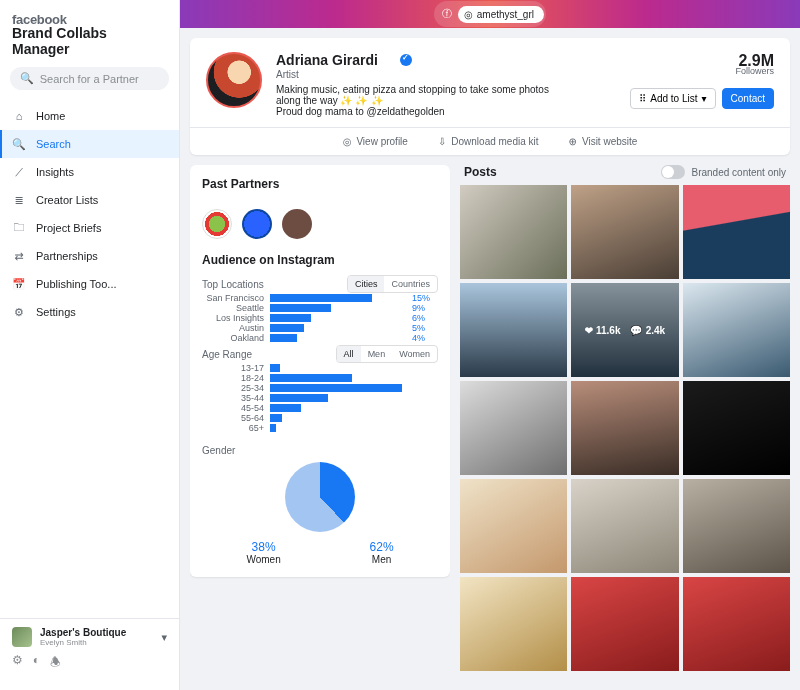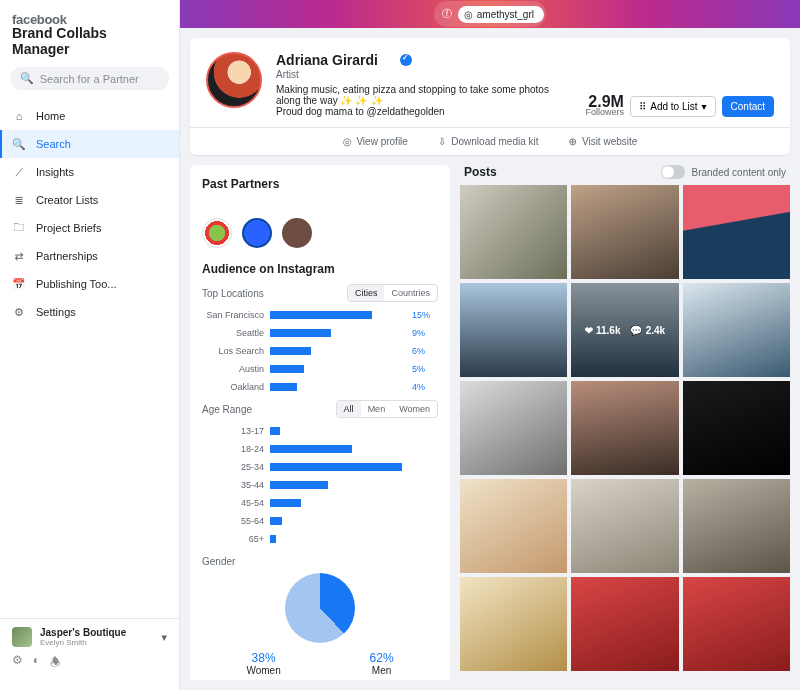--- a/index.html
+++ b/index.html
@@ -34,45 +34,45 @@
   .profile{background:#fff;margin:10px;border-radius:6px;box-shadow:0 1px 2px rgba(0,0,0,.08)}
   .profile-head{display:flex;padding:14px 16px 10px;gap:14px}
   .avatar{width:56px;height:56px;border-radius:50%;background:radial-gradient(circle at 60% 35%,#f7d6b0 0 25%,#c8482f 26% 55%,#1c1e21 56% 100%);border:2px solid #e95950}
   .profile-info{flex:1;min-width:0}
   .pname{display:flex;align-items:center;gap:22px;font-size:14px;font-weight:700}
   .verify{width:12px;height:12px;background:#1877f2;border-radius:50%;position:relative}
   .verify:after{content:"✓";color:#fff;font-size:8px;position:absolute;left:2px;top:-1px}
   .prole{font-size:10px;color:#606770;margin-top:1px}
   .pbio{font-size:10px;color:#1c1e21;margin-top:4px;max-width:300px}
   .pbio2{font-size:10px;color:#1c1e21}
-  .right-meta{text-align:right;display:flex;flex-direction:row;align-items:flex-end;gap:6px}
+  .right-meta{text-align:right;display:flex;flex-direction:column;align-items:flex-end;gap:6px}
   .follow-ct{font-size:16px;font-weight:700}
   .follow-lbl{font-size:9px;color:#606770;margin-top:-4px}
   .btn-row{display:flex;gap:6px;margin-top:6px}
   .btn{border:1px solid #ccd0d5;background:#fff;border-radius:4px;padding:4px 8px;font-size:10px;cursor:pointer;display:flex;align-items:center;gap:4px}
   .btn.primary{background:#1877f2;color:#fff;border-color:#1877f2}
   .profile-actions{border-top:1px solid #e4e6eb;display:flex;justify-content:center;gap:30px;padding:8px 0}
   .pa-item{display:flex;align-items:center;gap:5px;font-size:10px;color:#606770;cursor:pointer}
   
   .content{display:flex;gap:10px;margin:0 10px 10px;flex:1;min-height:0;overflow:hidden}
   .col-left{width:260px;display:flex;flex-direction:column;gap:10px;overflow:auto}
   .card{background:#fff;border-radius:6px;box-shadow:0 1px 2px rgba(0,0,0,.08);padding:12px}
-  .card h3{font-size:12px;font-weight:700;margin-bottom:27px}
+  .card h3{font-size:12px;font-weight:700;margin-bottom:18px}
   .partners{display:flex;gap:10px}
   .partner{width:30px;height:30px;border-radius:50%}
   .p1{background:radial-gradient(circle,#8bc34a 40%,#e53935 42% 60%,#fff 61%);border:1px solid #ddd}
   .p2{background:radial-gradient(circle,#2962ff 60%,#0d47a1 61%);}
   .p3{background:#6d4c41}
   .section-title{font-size:12px;font-weight:700;margin:14px 0 8px}
   .sub-row{display:flex;align-items:center;justify-content:space-between}
   .sub-label{font-size:10px;color:#606770}
   .seg{display:flex;border:1px solid #ddd;border-radius:4px;overflow:hidden;font-size:9px}
   .seg span{padding:3px 7px;color:#606770;cursor:pointer}
   .seg span.on{background:#f0f2f5;color:#1c1e21}
-  .bar-row{display:flex;align-items:center;font-size:9px;margin:8px 0;gap:6px}
+  .bar-row{display:flex;align-items:center;font-size:9px;margin:0 0;gap:6px}
   .bar-lbl{width:62px;text-align:right;color:#606770}
   .bar-track{flex:1;height:8px;position:relative}
   .bar-fill{position:absolute;left:0;top:0;height:100%;background:#1877f2}
   .bar-val{width:26px;color:#1877f2}
   .pie-wrap{display:flex;flex-direction:column;align-items:center;margin-top:6px}
   .pie{width:70px;height:70px;border-radius:50%;background:conic-gradient(#1877f2 0 38%,#a3c5f2 38% 100%)}
   .pie-labels{display:flex;justify-content:space-around;width:100%;margin-top:8px;font-size:10px}
   .pie-labels div{text-align:center}
   .pie-labels .pct{color:#1877f2;font-size:12px;font-weight:400}
   
@@ -250,21 +250,21 @@
                 <span class="bar-val">15%</span>
               </div>
               <div class="bar-row">
                 <span class="bar-lbl">Seattle</span>
                 <div class="bar-track">
                   <div class="bar-fill" style="width:45%"></div>
                 </div>
                 <span class="bar-val">9%</span>
               </div>
               <div class="bar-row">
-                <span class="bar-lbl">Los Search</span>
+                <span class="bar-lbl">Los Insights</span>
                 <div class="bar-track">
                   <div class="bar-fill" style="width:30%"></div>
                 </div>
                 <span class="bar-val">6%</span>
               </div>
               <div class="bar-row">
                 <span class="bar-lbl">Austin</span>
                 <div class="bar-track">
                   <div class="bar-fill" style="width:25%"></div>
                 </div>

